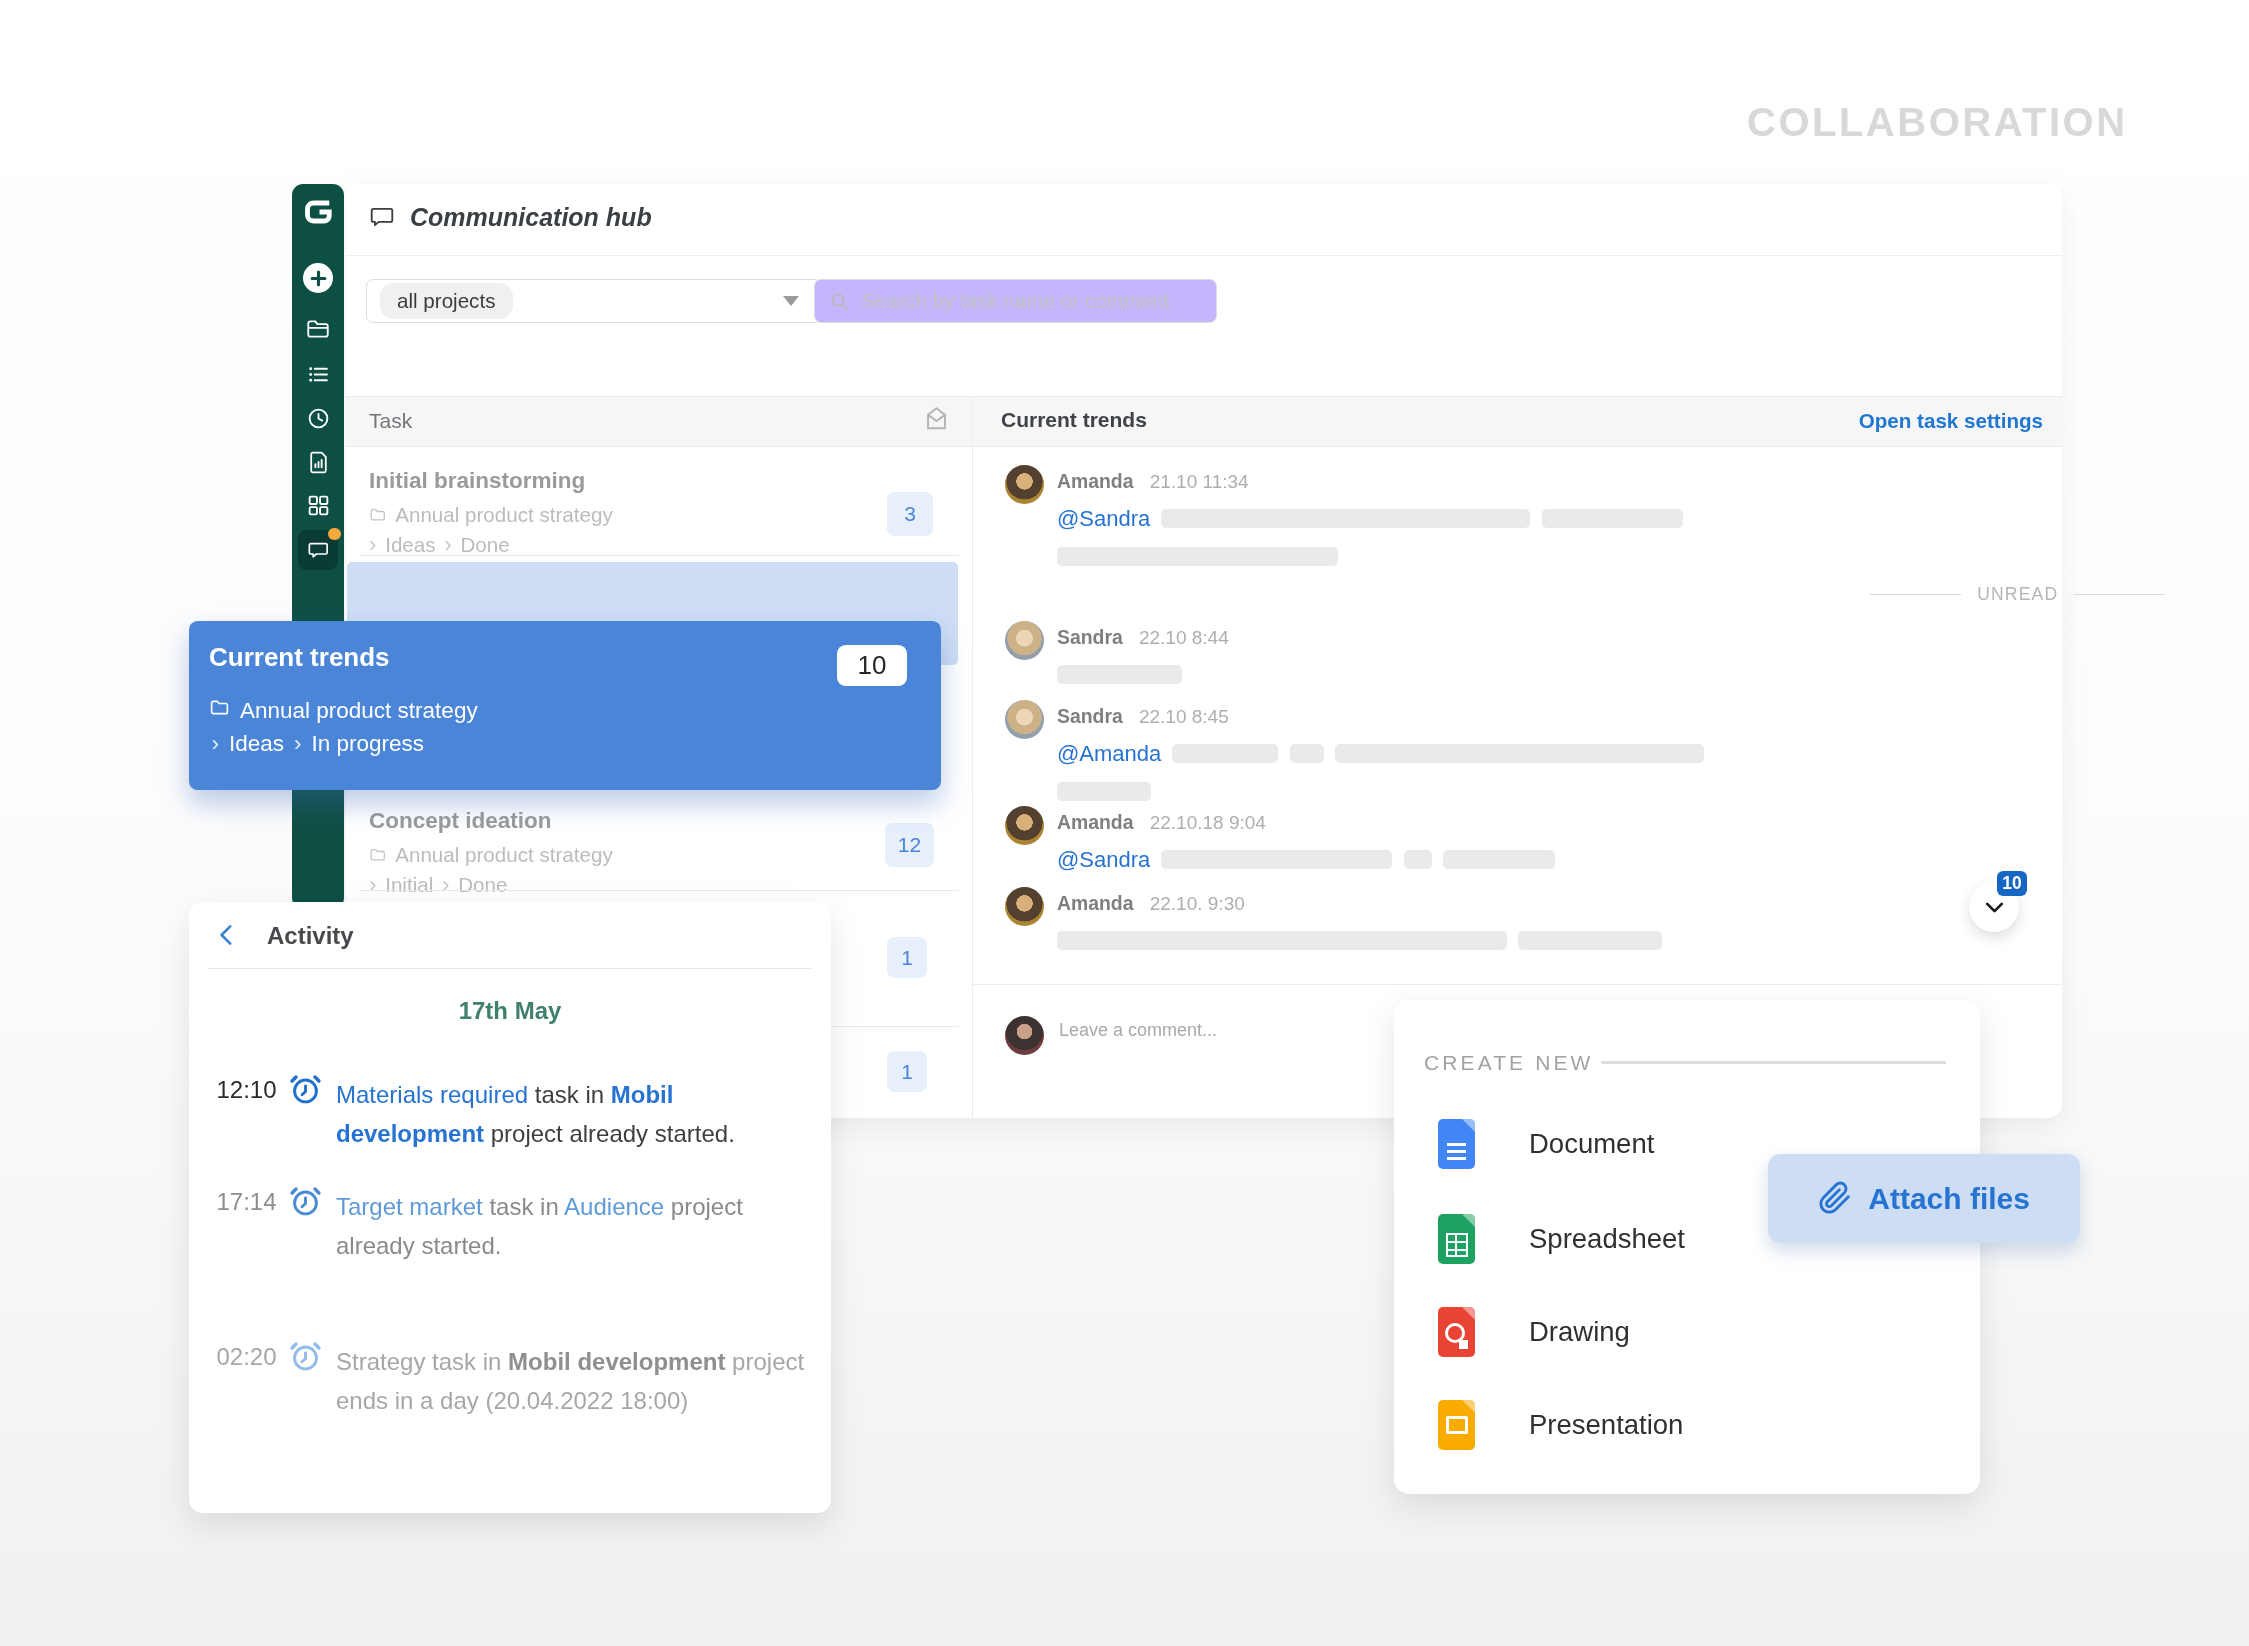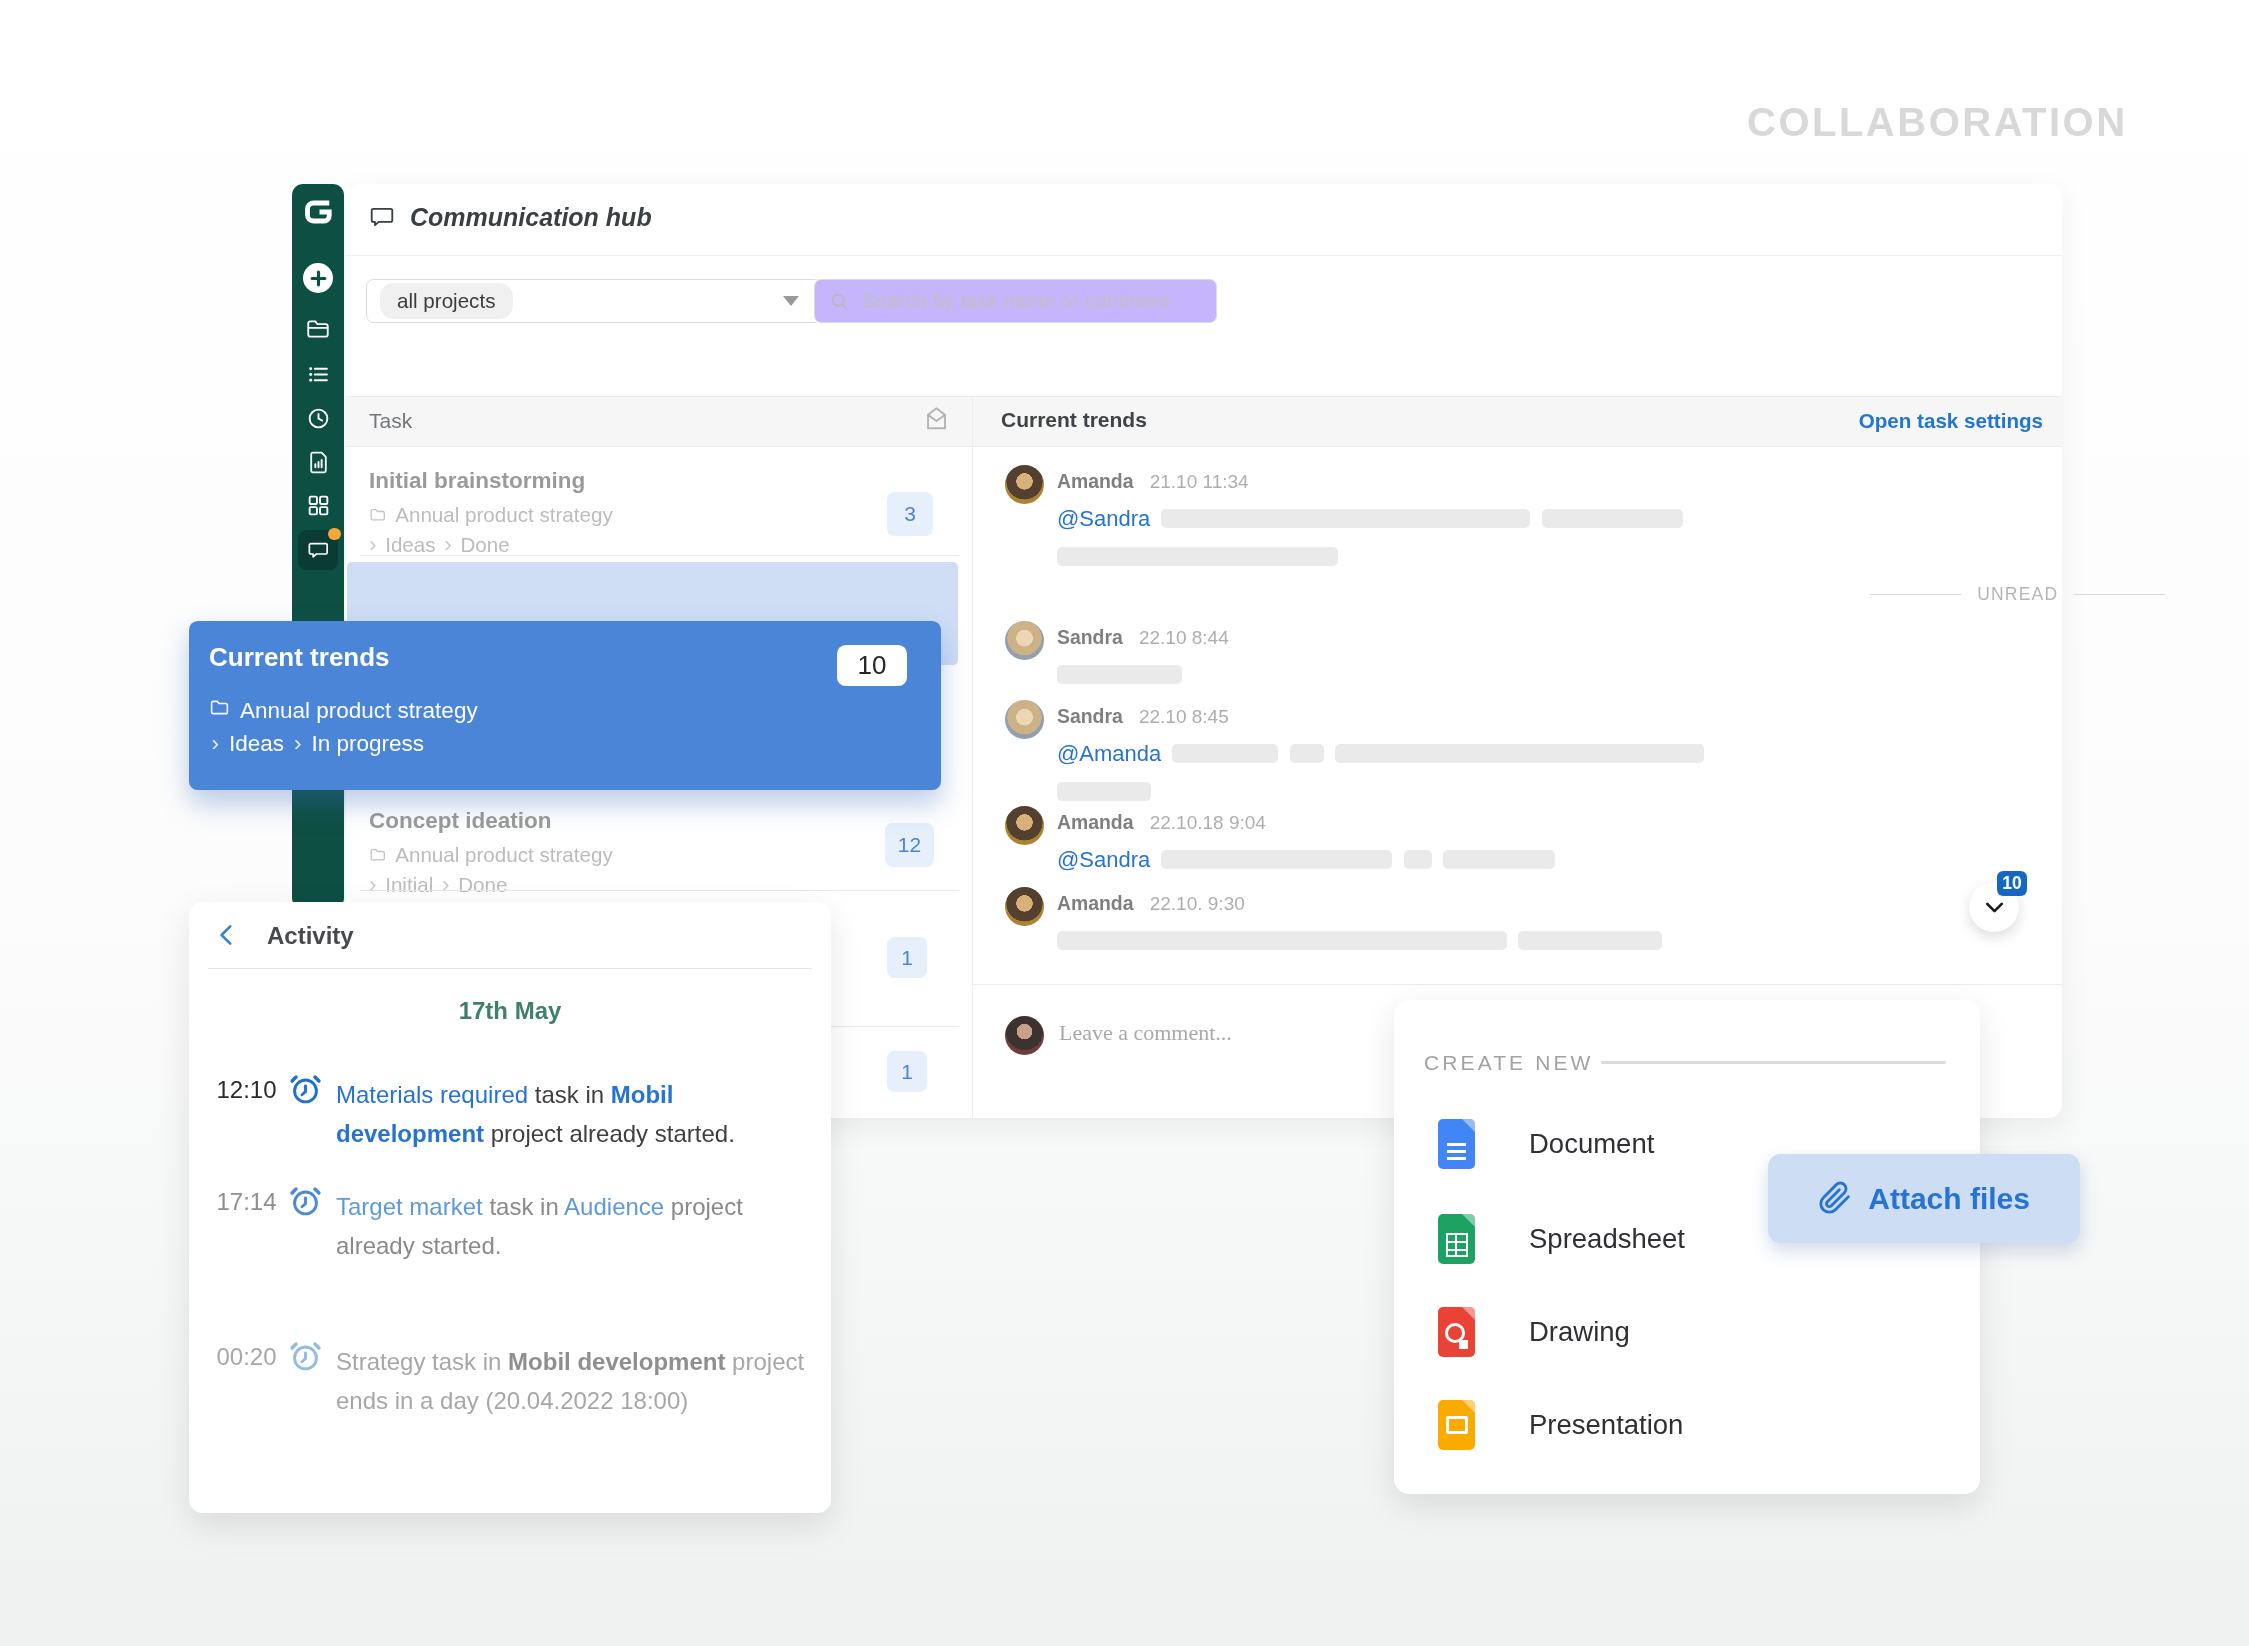--- a/index.html
+++ b/index.html
@@ -87,21 +87,21 @@
 
   
   #scroll-btn{left:1623px;top:698px;width:50px;height:50px;background:#ffffff;border-radius:50%;
     box-shadow:0 5px 13.7px rgba(0,0,0,0.14);display:flex;align-items:center;justify-content:center;cursor:pointer;z-index:3;}
   #scroll-badge{left:1651px;top:687px;width:30px;height:25px;background:#1667c4;border-radius:6.2px;color:#fff;
     font-size:17.5px;font-weight:700;display:flex;align-items:center;justify-content:center;z-index:4;}
 
   
   #comment-divider{left:627px;top:800px;width:1089px;height:1.2px;background:#ededed;}
   #comment-avatar{left:659px;top:832px;}
-  #comment-input{left:711px;top:835px;width:562px;border:none;outline:none;font-size:22px;color:#666;background:transparent;font-family:Liberation Serif, serif;}
+  #comment-input{left:711px;top:835px;width:562px;border:none;outline:none;font-size:18px;color:#666;background:transparent;font-family:Liberation Sans, sans-serif;}
   #comment-input::placeholder{color:#a9a9a9;}
 
   
   #task-popup{left:189px;top:621px;width:752px;height:169px;background:#4a85d8;border-radius:8.7px;z-index:6;
     box-shadow:0 13.7px 27.5px rgba(60,110,190,0.35);cursor:pointer;}
   #popup-title{left:20px;top:21px;font-size:26px;font-weight:700;color:#ffffff;}
   #popup-badge{left:648px;top:24px;width:70px;height:41px;background:#ffffff;border-radius:8.7px;color:#262626;
     font-size:26px;display:flex;align-items:center;justify-content:center;}
   #popup-meta{left:20px;top:76px;display:flex;align-items:center;gap:10px;font-size:22.5px;color:#ffffff;}
   #popup-crumb{left:22.5px;top:110px;display:flex;align-items:center;gap:10px;font-size:22.5px;color:#ffffff;}
@@ -443,21 +443,21 @@
       <div class="entry tone-medium e1">
         <span class="entry-time">17:14</span>
         <span class="entry-icon"><svg width="35" height="35" viewBox="0 0 24 24">
             <circle cx="12" cy="13" r="7.5" fill="none" stroke="#4a8bd4" stroke-width="2"></circle>
             <path d="M12 9.5 V13.5 L9.6 15.6" fill="none" stroke="#4a8bd4" stroke-width="2" stroke-linecap="round"></path>
             <path d="M5.5 3.5 L2.8 6.2 M18.5 3.5 L21.2 6.2" stroke="#4a8bd4" stroke-width="2.4" stroke-linecap="round"></path>
           </svg></span>
         <div class="entry-text"><span class="seg-link">Target market</span><span class="seg-plain"> task in </span><span class="seg-link">Audience</span><span class="seg-plain"> project already started.</span></div>
       </div>
       <div class="entry tone-light e2">
-        <span class="entry-time">00:20</span>
+        <span class="entry-time">02:20</span>
         <span class="entry-icon"><svg width="35" height="35" viewBox="0 0 24 24">
             <circle cx="12" cy="13" r="7.5" fill="none" stroke="#93bbe8" stroke-width="2"></circle>
             <path d="M12 9.5 V13.5 L9.6 15.6" fill="none" stroke="#93bbe8" stroke-width="2" stroke-linecap="round"></path>
             <path d="M5.5 3.5 L2.8 6.2 M18.5 3.5 L21.2 6.2" stroke="#93bbe8" stroke-width="2.4" stroke-linecap="round"></path>
           </svg></span>
         <div class="entry-text"><span class="seg-plain">Strategy task in </span><span class="seg-bold">Mobil development</span><span class="seg-plain"> project ends in a day (20.04.2022 18:00)</span></div>
       </div>
     </div>
 </div>
 

